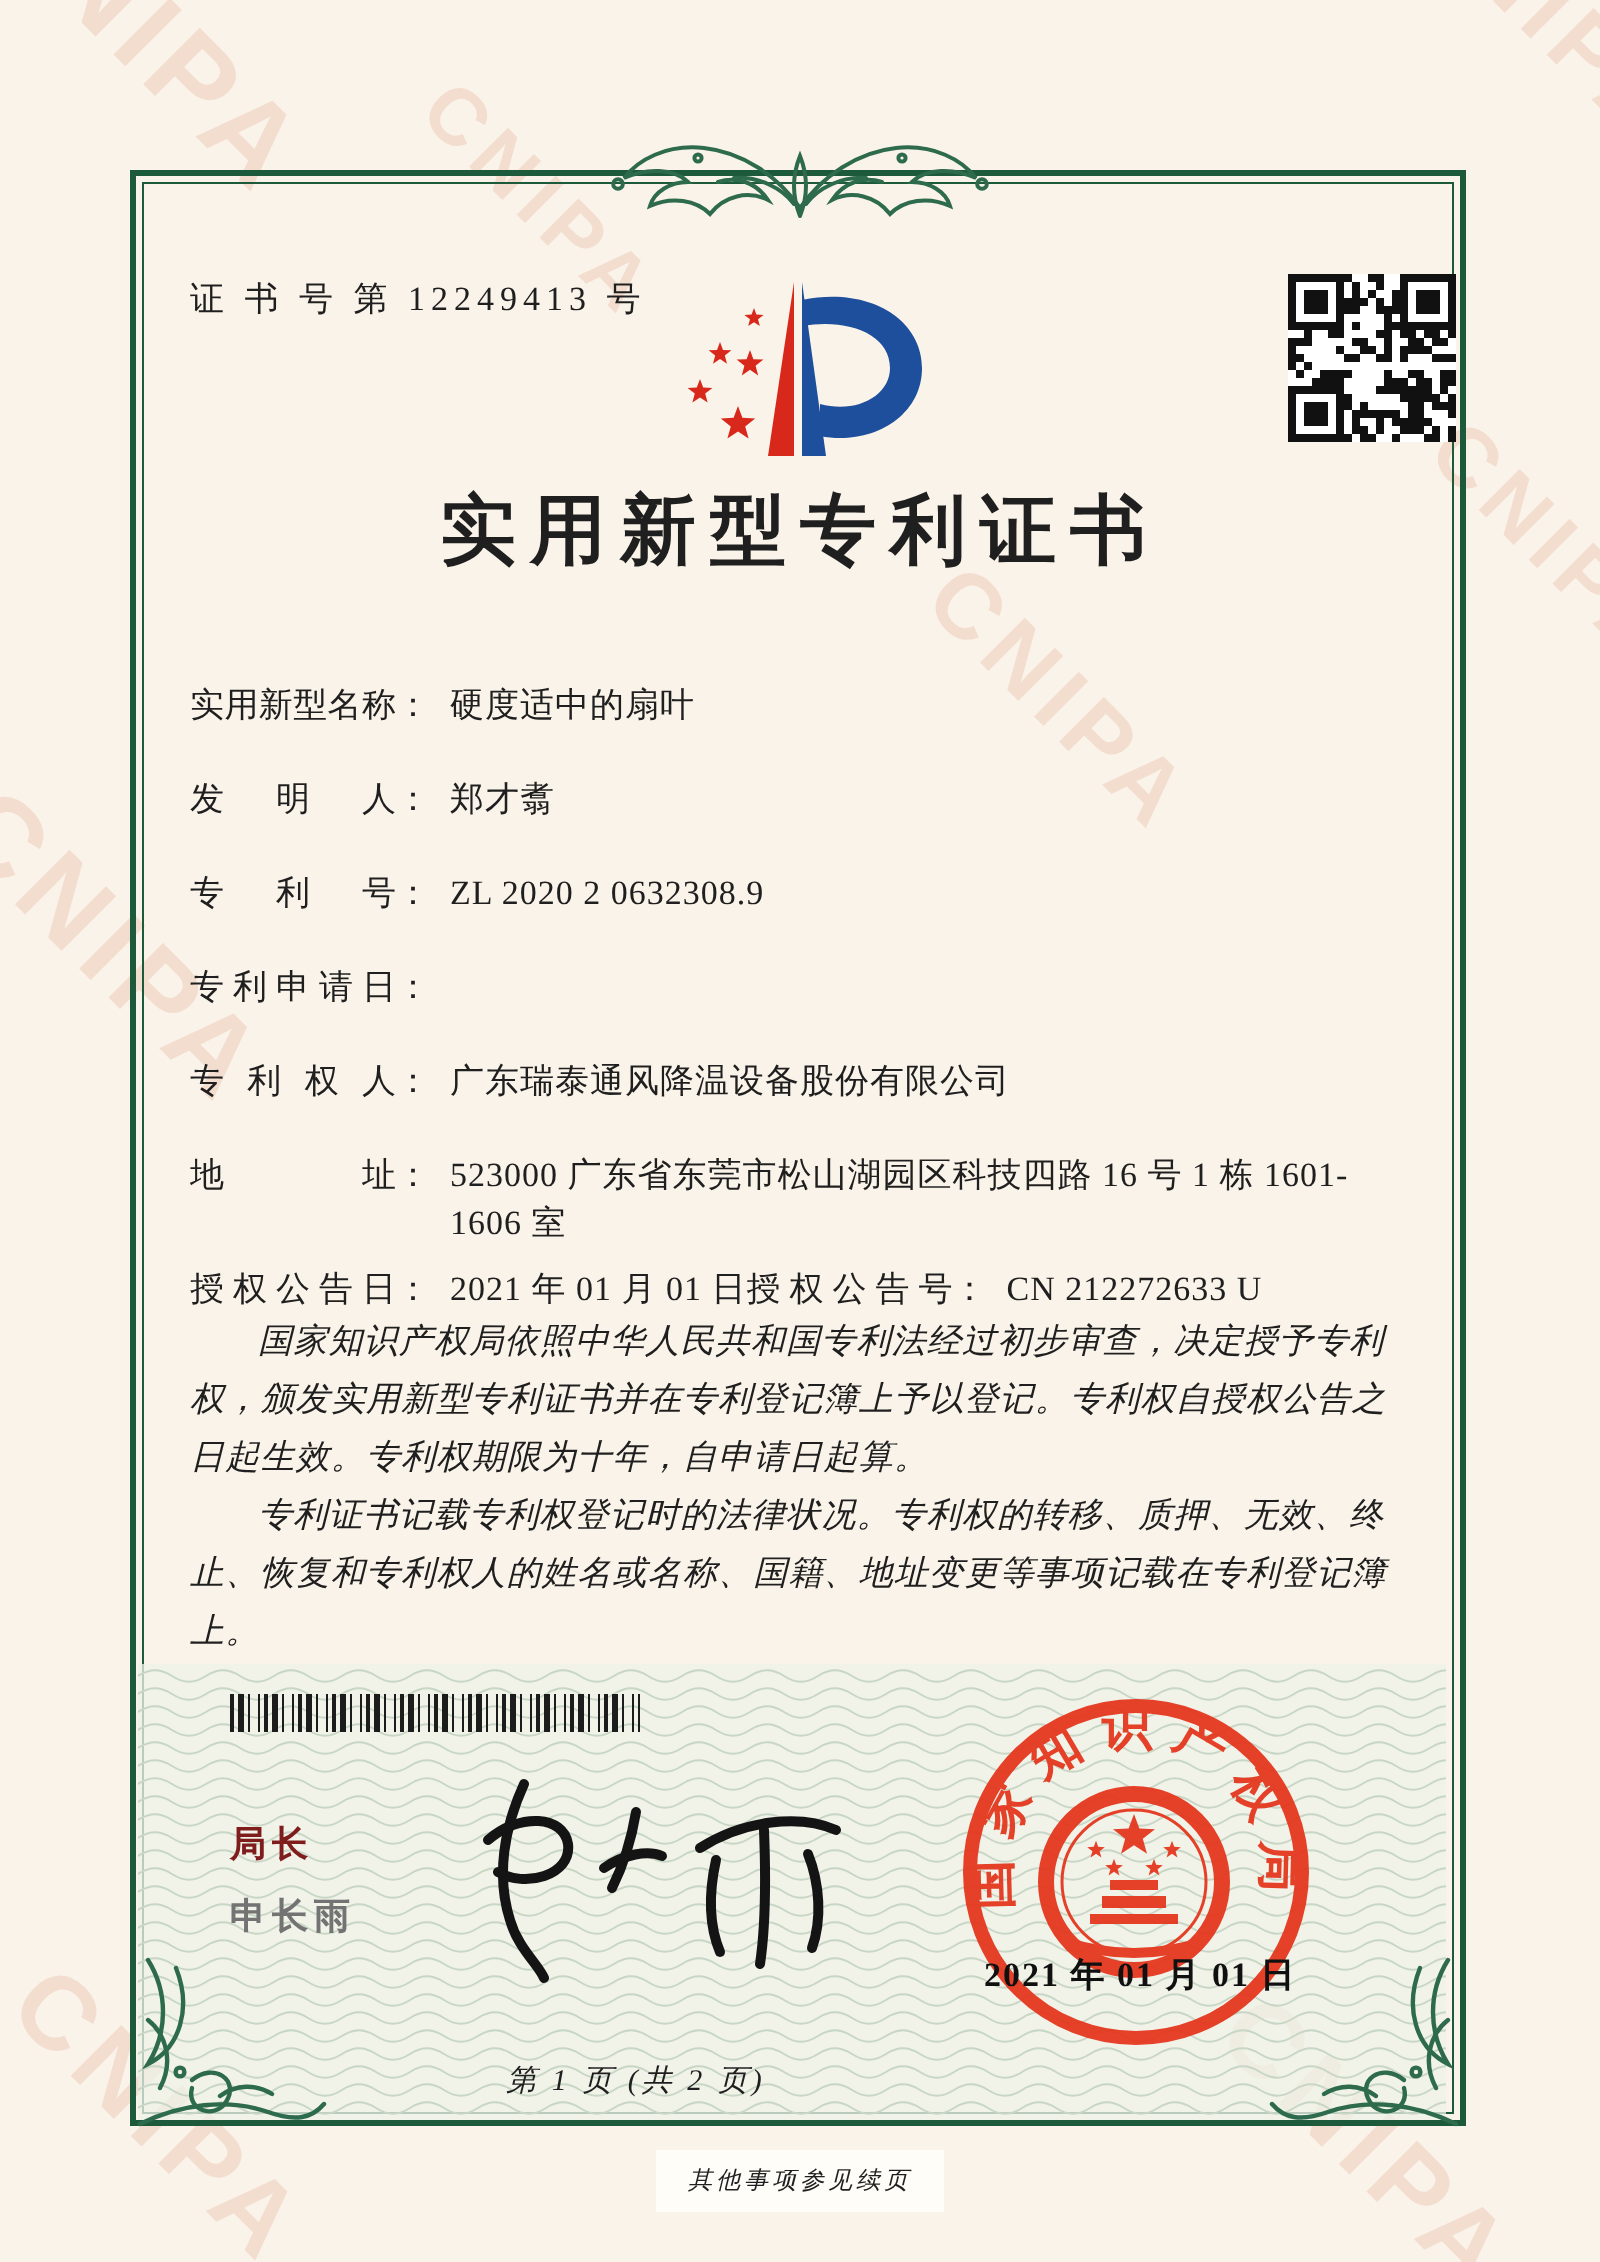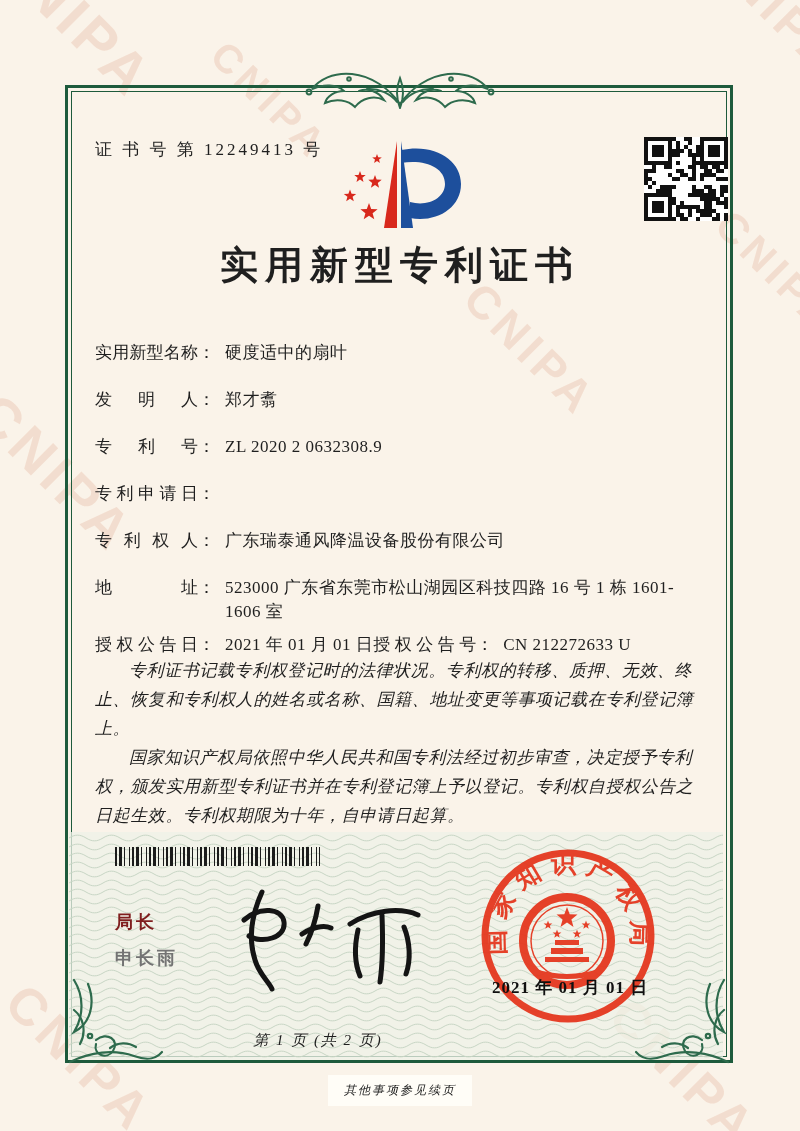--- a/index.html
+++ b/index.html
@@ -334,22 +334,22 @@
       </span>
       <span class="pair right">
         <span class="flabel">授权公告号</span>
           <span class="fcolon">：</span>
         <span class="fvalue">CN 212272633 U</span>
       </span>
     </div>
   </div>
 
   <div class="body-text">
+    <p>国家知识产权局依照中华人民共和国专利法经过初步审查，决定授予专利权，颁发实用新型专利证书并在专利登记簿上予以登记。专利权自授权公告之日起生效。专利权期限为十年，自申请日起算。</p>
     <p>专利证书记载专利权登记时的法律状况。专利权的转移、质押、无效、终止、恢复和专利权人的姓名或名称、国籍、地址变更等事项记载在专利登记簿上。</p>
-    <p>国家知识产权局依照中华人民共和国专利法经过初步审查，决定授予专利权，颁发实用新型专利证书并在专利登记簿上予以登记。专利权自授权公告之日起生效。专利权期限为十年，自申请日起算。</p>
   </div>
 
   <div class="barcode"></div>
 
   <div class="sig-role">局长</div>
   <div class="sig-name">申长雨</div>
   <svg class="sig-script" width="195" height="112" viewBox="0 0 195 112">
     <g stroke="#141414" stroke-width="5" fill="none" stroke-linecap="round" stroke-linejoin="round">
       <path d="M30 10 C20 32 16 56 23 78 C27 92 37 100 40 107"></path>
       <path d="M12 38 C28 24 50 26 52 40 C54 56 30 62 17 54"></path>

